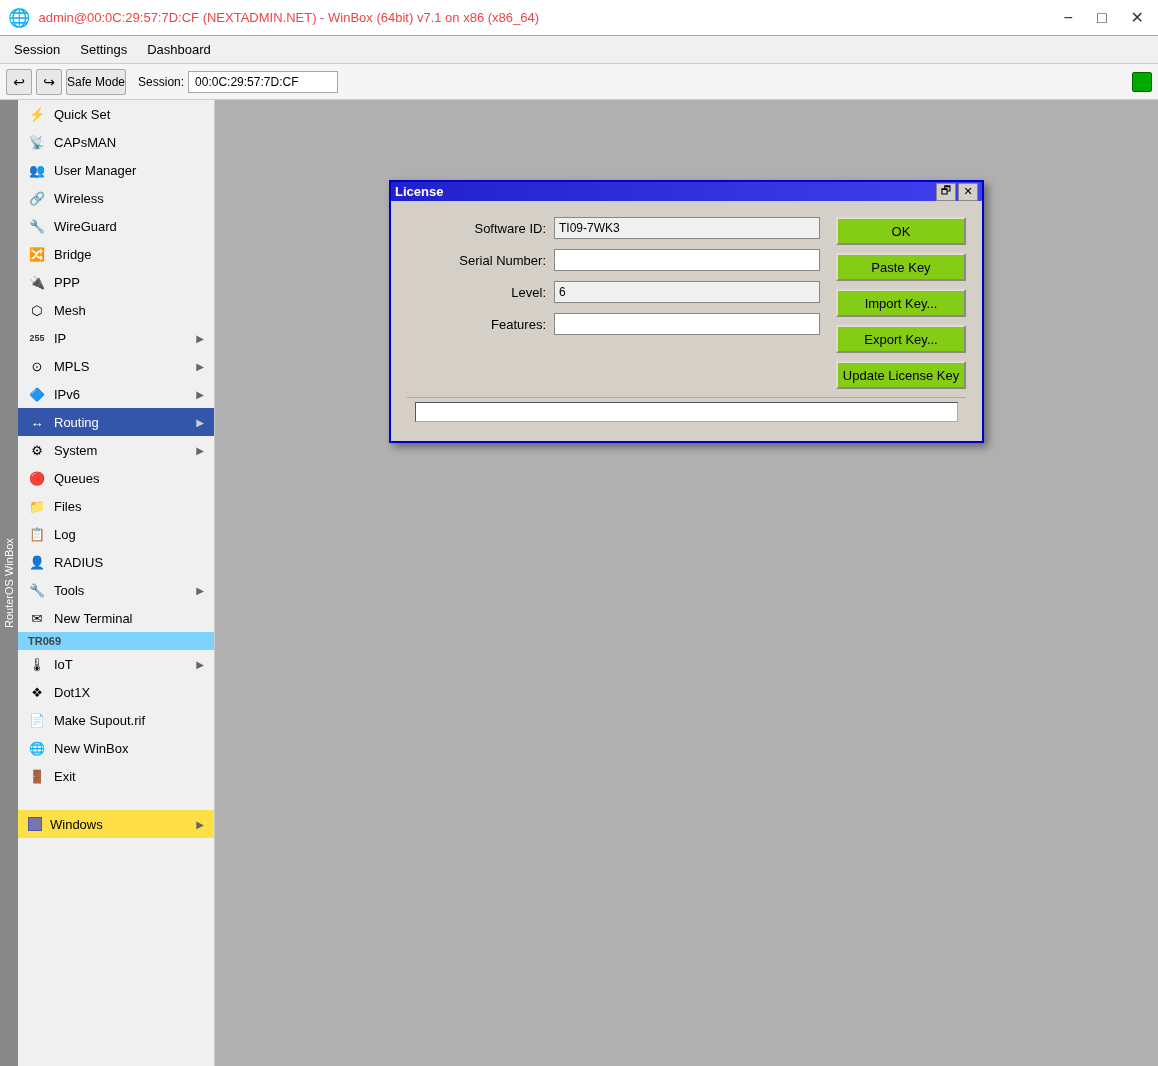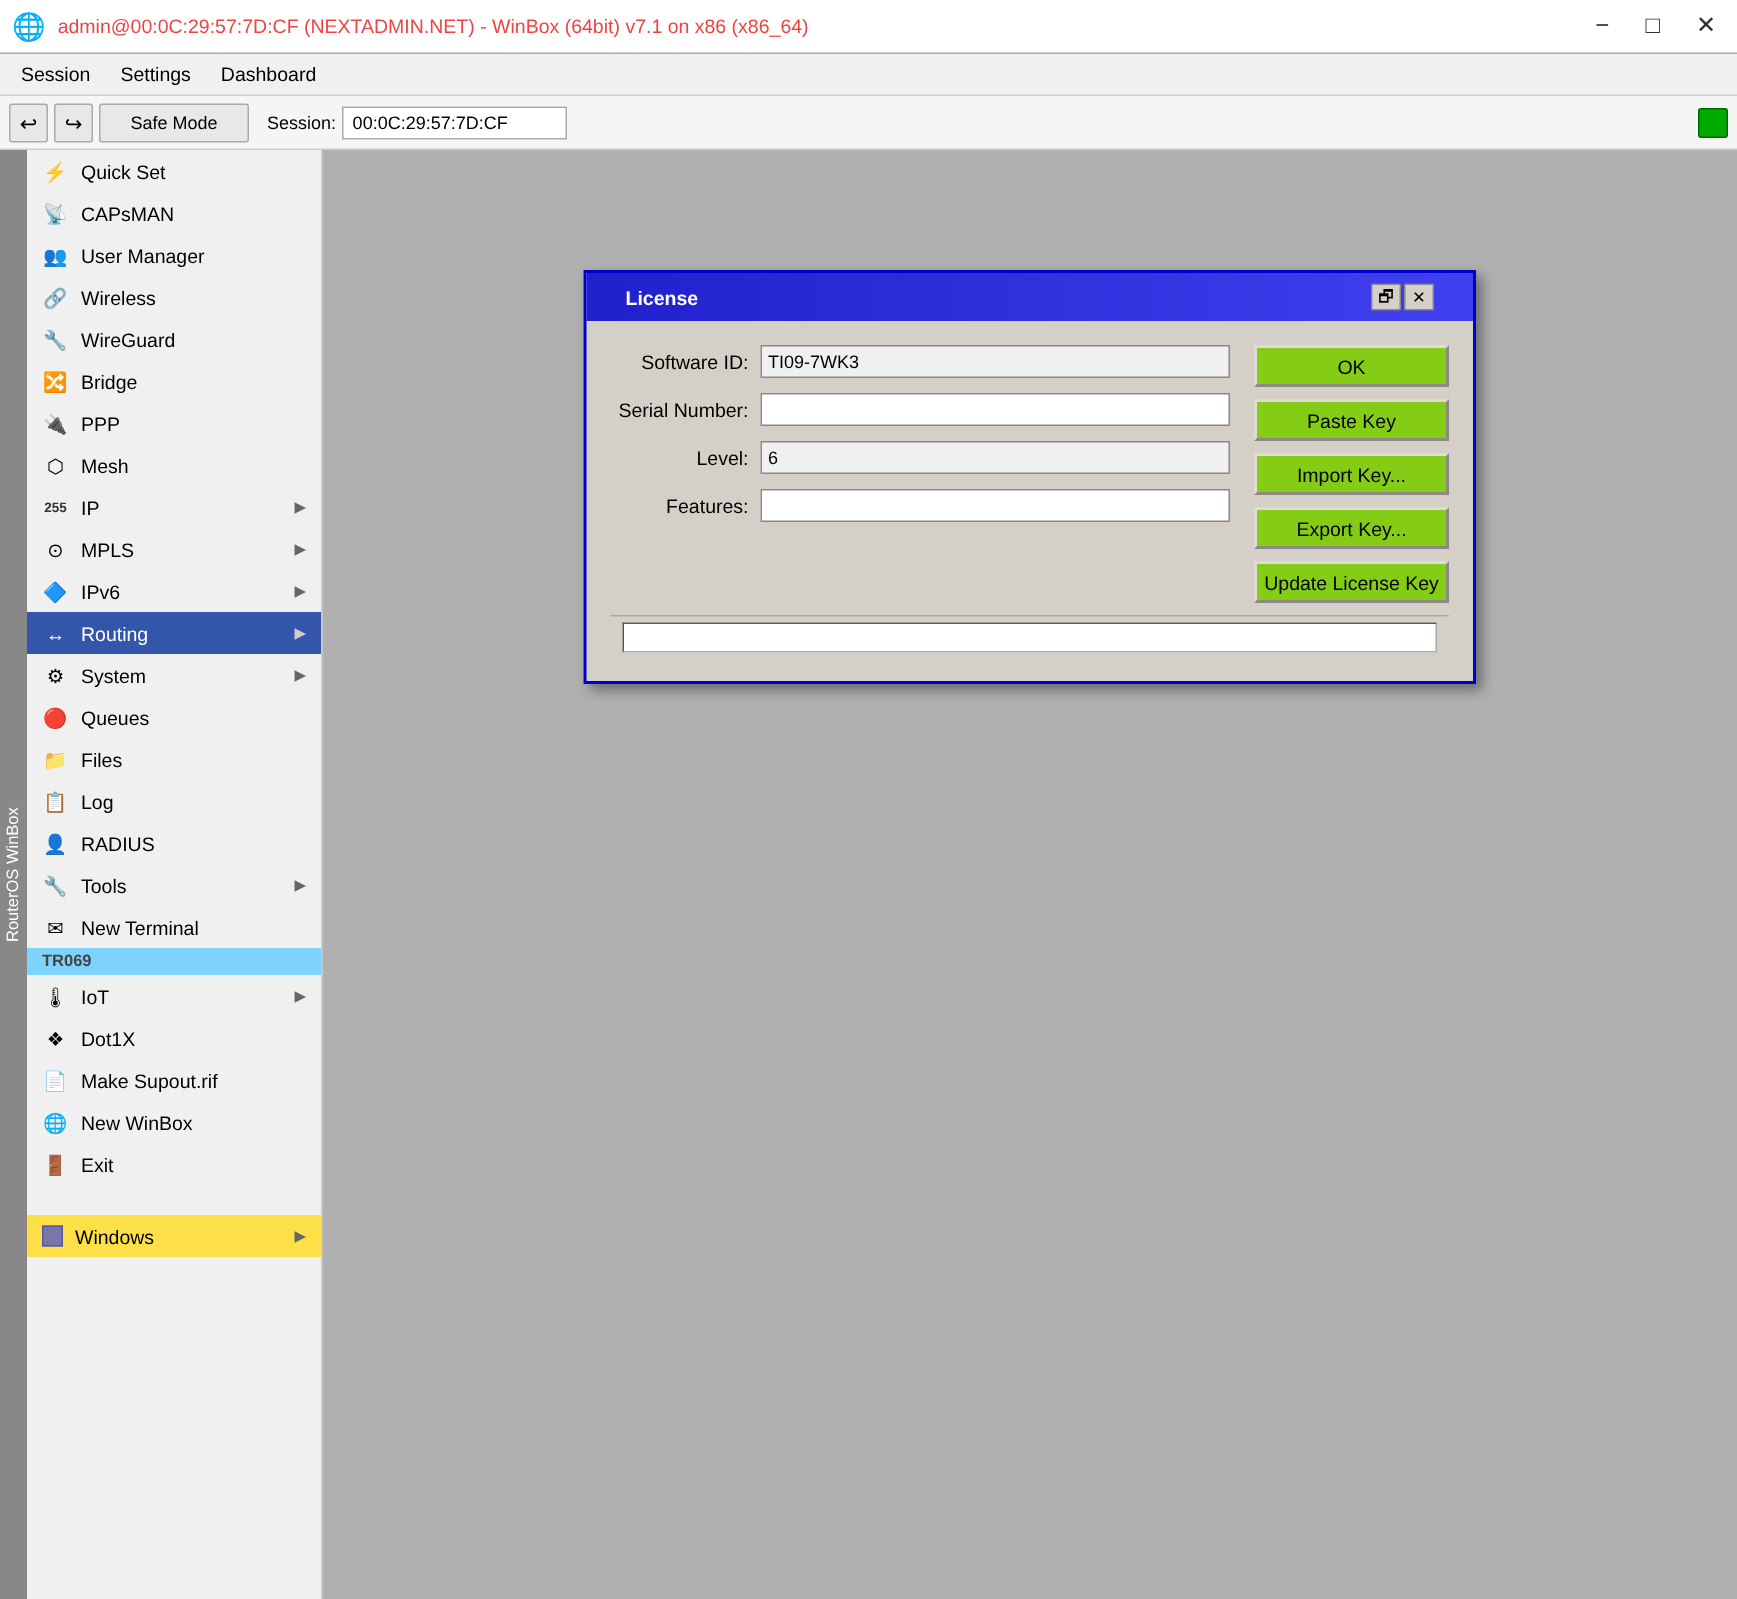--- a/index.html
+++ b/index.html
@@ -66,21 +66,21 @@
       height: 36px;
       background: #f5f5f5;
       display: flex;
       align-items: center;
       padding: 0 6px;
       gap: 4px;
       border-bottom: 1px solid #ccc;
     }
     .toolbar-btn {
       height: 26px;
-      padding: 0 20px;
+      padding: 0 0;
       background: #e8e8e8;
       border: 1px solid #aaa;
       cursor: pointer;
       font-size: 12px;
       display: flex;
       align-items: center;
       gap: 4px;
       border-radius: 2px;
     }
     .toolbar-arrow {
@@ -208,25 +208,25 @@
     }
     .dialog {
       background: #d4d0c8;
       border: 2px solid #0000cc;
       width: 595px;
       box-shadow: 4px 4px 8px rgba(0,0,0,0.4);
     }
     .dialog-titlebar {
       background: linear-gradient(to right, #2020cc, #4040ee);
       color: #fff;
-      padding: 4px 26px;
+      padding: 4px 4px;
       display: flex;
       align-items: center;
       justify-content: space-between;
-      height: 32px;
+      height: 19px;
     }
     .dialog-title {
       font-size: 13px;
       font-weight: bold;
     }
     .dialog-controls {
       display: flex;
       gap: 2px;
     }
     .dialog-ctrl-btn {
@@ -245,20 +245,21 @@
 
     .dialog-body {
       padding: 16px;
     }
     .dialog-grid {
       display: flex;
       gap: 16px;
     }
     .dialog-form {
       flex: 1;
+      margin-left: 47px;
     }
     .form-row {
       display: flex;
       align-items: center;
       margin-bottom: 10px;
     }
     .form-label {
       width: 100px;
       text-align: right;
       padding-right: 8px;

